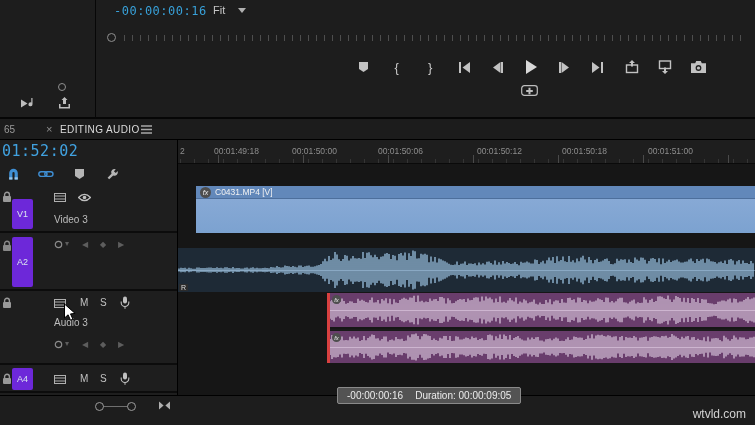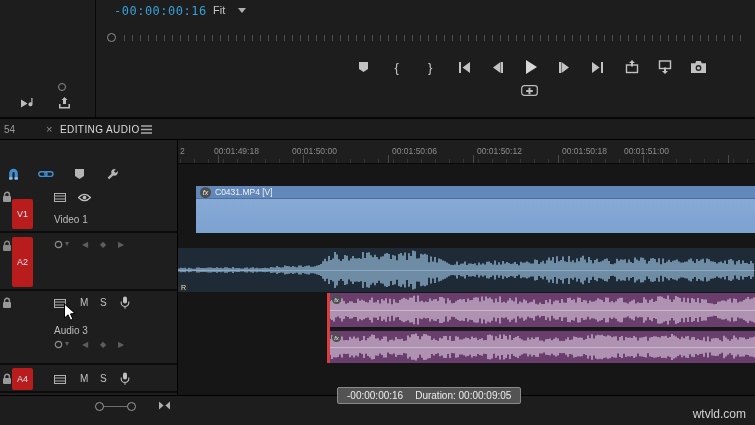--- a/index.html
+++ b/index.html
@@ -45,21 +45,21 @@
   .rt{position:absolute;top:5px;font-size:8.5px;color:#8e8e8e;white-space:nowrap}
 
   .tl-base{position:absolute;left:178px;top:164px;width:577px;height:231px;background:#161616;z-index:1}
 
   
   .band{position:absolute;left:0;width:178px;background:#1e1e1e;border-bottom:2px solid #0c0c0c;z-index:3}
   .b-v1{top:186px;height:47px}
   .b-a2{top:235px;height:56px}
   .b-a3{top:293px;height:72px}
   .b-a4{top:367px;height:26px}
-  .tbox{position:absolute;left:12px;width:21px;background:#b91c1c;border-radius:2px;color:#d9e4ef;font-size:9px;
+  .tbox{position:absolute;left:12px;width:21px;background:#6d28d9;border-radius:2px;color:#d9e4ef;font-size:9px;
         display:flex;align-items:center;justify-content:center;cursor:pointer}
   .lock{position:absolute;left:2px;cursor:pointer}
   .tname{position:absolute;left:54px;font-size:10px;color:#bdbdbd;cursor:pointer;white-space:nowrap}
   .hico{position:absolute;cursor:pointer}
   .mslab{position:absolute;font-size:10px;color:#c2c2c2;cursor:pointer}
   .kf{position:absolute;font-size:8px;color:#5d5d5d;cursor:pointer}
 
   
   .clip-video{position:absolute;left:196px;top:186px;width:577px;height:47px;z-index:2;cursor:pointer}
   .clip-video .head{height:13px;background:#6288ba;display:flex;align-items:center;padding:0 4px;gap:4px;
@@ -189,32 +189,33 @@
 
     <span class="btn-editor">
       <svg width="17" height="11">
           <rect x="0.7" y="0.7" width="15.6" height="9.6" rx="2.6" fill="none" stroke="#bdbdbd" stroke-width="1.2"></rect>
           <path d="M7.5 2.7h2v2.3h2.3v2H9.5v2.3h-2V7h-2.3V5h2.3z" fill="#bdbdbd"></path>
         </svg>
     </span>
   </div>
 
   <div class="tabbar">
-    <span class="tab-prefix">54</span>
+    <span class="tab-prefix">65</span>
     <span class="tab-close">×</span>
     <span class="tab-title">EDITING AUDIO</span>
     <span class="tab-menu">
       <svg width="11" height="9">
           <path d="M0 1h11M0 4.5h11M0 8h11" stroke="#a8a8a8" stroke-width="1.4"></path>
         </svg>
     </span>
   </div>
 
   <div class="panel"></div>
 
+  <span class="tl-tc mono">01:52:02</span>
 
   <div class="tl-toolbar">
     <span class="tbtn">
       <svg width="13" height="12">
           <path d="M2.2 11.5V5a4.3 4.3 0 0 1 8.6 0v6.5H7.6V5a1.1 1.1 0 0 0-2.2 0v6.5z" fill="#3f8fd4"></path>
           <rect x="2.2" y="9.3" width="3.2" height="2.2" fill="#9ec7e8"></rect>
           <rect x="7.6" y="9.3" width="3.2" height="2.2" fill="#9ec7e8"></rect>
         </svg>
     </span>
     <span class="tbtn">
@@ -232,24 +233,24 @@
       <svg width="13" height="13">
           <path d="M11.6 3.1a3.3 3.3 0 0 1-4.4 4.3L3.2 11.3 1.6 9.7l3.9-3.9A3.3 3.3 0 0 1 9.8 1.3L7.9 3.2l1.9 1.9z" fill="#b5b5b5"></path>
         </svg>
     </span>
   </div>
 
   <div class="ruler">
     <span class="rt" style="left:2px">2</span>
     <span class="rt" style="left:36px">00:01:49:18</span>
     <span class="rt" style="left:114px">00:01:50:00</span>
-    <span class="rt" style="left:214px">00:01:50:06</span>
+    <span class="rt" style="left:200px">00:01:50:06</span>
     <span class="rt" style="left:299px">00:01:50:12</span>
     <span class="rt" style="left:384px">00:01:50:18</span>
-    <span class="rt" style="left:446px">00:01:51:00</span>
+    <span class="rt" style="left:470px">00:01:51:00</span>
   </div>
 
   <div class="tl-base"></div>
   <div class="vline"></div>
 
   <div class="band b-v1">
     <span class="lock" style="top:5px">
       <svg width="10" height="12">
           <path d="M2.6 5V3.6a2.4 2.4 0 0 1 4.8 0V5" fill="none" stroke="#999" stroke-width="1.4"></path>
           <rect x="1" y="5" width="8" height="6" rx="1" fill="#999"></rect>
@@ -261,21 +262,21 @@
           <rect x="0.5" y="0.5" width="11" height="8" fill="none" stroke="#b0b0b0"></rect>
           <path d="M0 3h12M0 6h12" stroke="#b0b0b0" stroke-width="1"></path>
         </svg>
     </span>
     <span class="hico" style="left:78px;top:7px">
       <svg width="13" height="9">
           <path d="M.5 4.5Q6.5 -1.8 12.5 4.5 Q6.5 10.8 .5 4.5z" fill="none" stroke="#c0c0c0" stroke-width="1.2"></path>
           <circle cx="6.5" cy="4.5" r="1.8" fill="#c0c0c0"></circle>
         </svg>
     </span>
-    <div class="tname" style="top:28px">Video 1</div>
+    <div class="tname" style="top:28px">Video 3</div>
   </div>
 
   <div class="band b-a2">
     <span class="lock" style="top:5px">
       <svg width="10" height="12">
           <path d="M2.6 5V3.6a2.4 2.4 0 0 1 4.8 0V5" fill="none" stroke="#888" stroke-width="1.4"></path>
           <rect x="1" y="5" width="8" height="6" rx="1" fill="#888"></rect>
         </svg>
     </span>
     <div class="tbox" style="top:2px;bottom:2px">A2</div>
@@ -305,21 +306,21 @@
     </span>
     <span class="mslab" style="left:80px;top:4px">M</span>
     <span class="mslab" style="left:100px;top:4px">S</span>
     <span class="hico" style="left:120px;top:3px">
       <svg width="10" height="13">
           <rect x="3" y="0.5" width="4" height="7" rx="2" fill="#c0c0c0"></rect>
           <path d="M1.2 5.5v1.2a3.8 3.8 0 0 0 7.6 0V5.5" fill="none" stroke="#c0c0c0" stroke-width="1.1"></path>
           <rect x="4.5" y="10.5" width="1" height="2.3" fill="#c0c0c0"></rect>
         </svg>
     </span>
-    <div class="tname" style="top:32px">Audio 3</div>
+    <div class="tname" style="top:24px">Audio 3</div>
     <span class="hico" style="left:54px;top:47px">
       <svg width="9" height="9">
           <circle cx="4.5" cy="4.5" r="3.2" fill="none" stroke="#8a8a8a" stroke-width="1.2"></circle>
         </svg>
     </span>
     <span class="kf" style="left:65px;top:46px">▾</span>
     <span class="kf" style="left:82px;top:47px">◀</span>
     <span class="kf" style="left:100px;top:47px">◆</span>
     <span class="kf" style="left:118px;top:47px">▶</span>
   </div>

